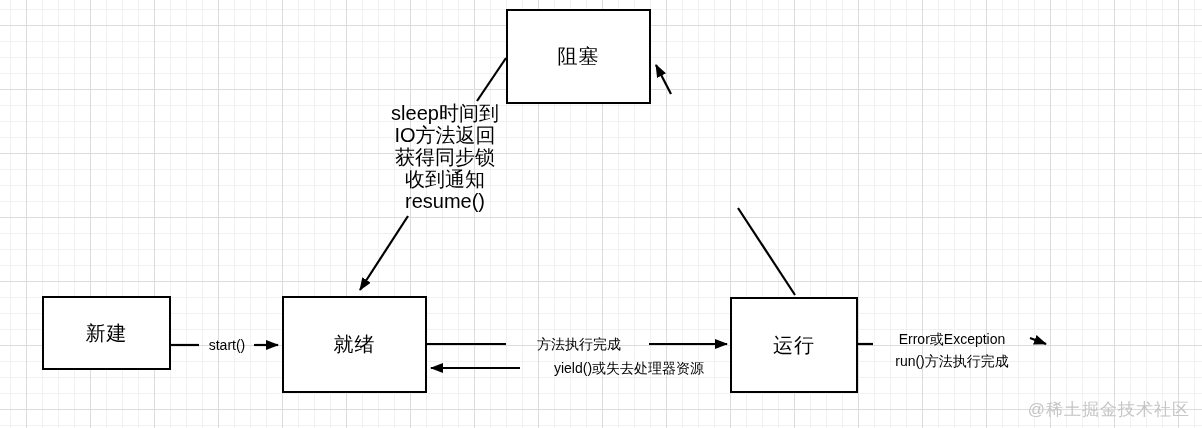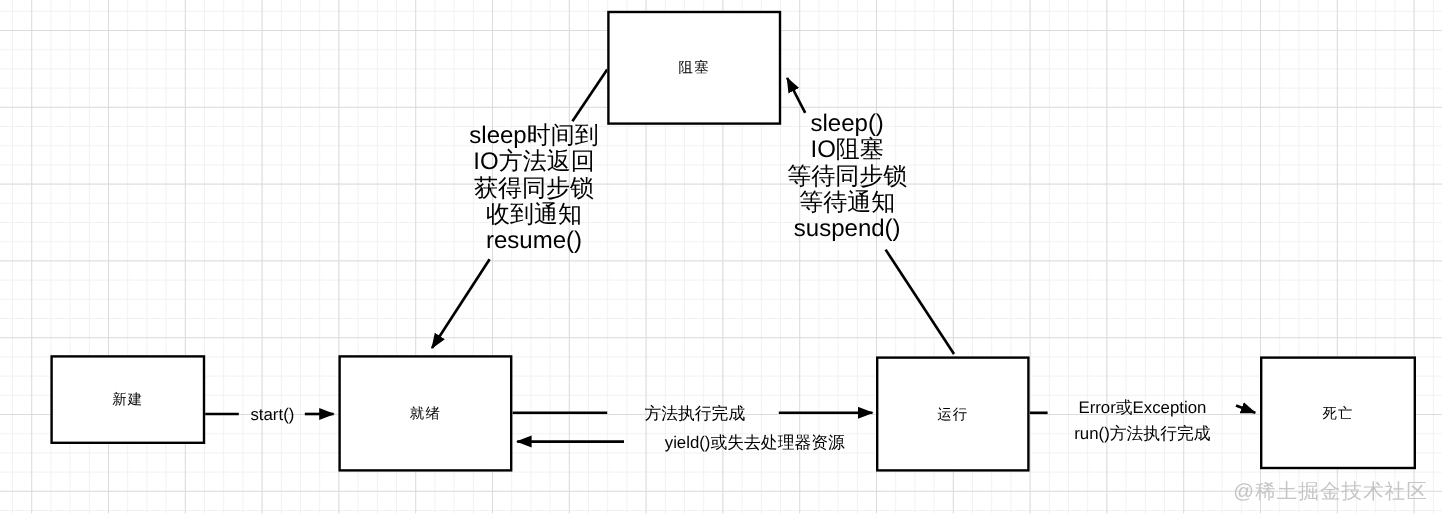--- a/index.html
+++ b/index.html
@@ -29,21 +29,21 @@
     height: 428px;
   }
   .node {
     position: absolute;
     background: #ffffff;
     border: 2.5px solid #000000;
     box-sizing: border-box;
     display: flex;
     align-items: center;
     justify-content: center;
-    font-size: 12px;
+    font-size: 20px;
     color: #000000;
     letter-spacing: 1px;
     z-index: 2;
   }
   .edge-label {
     position: absolute;
     color: #000000;
     text-align: center;
     white-space: nowrap;
     z-index: 3;
@@ -103,46 +103,36 @@
   </div>
 
   <div class="node" style="left:282px; top:296px; width:145px; height:97px;">
     <span>就绪</span>
   </div>
 
   <div class="node" style="left:730px; top:297px; width:128px; height:96px;">
     <span>运行</span>
   </div>
 
-  <div class="node" style="left:1050px; top:297px; width:130px; height:94px;">
-    <span>死亡</span>
-  </div>
 
   <div class="edge-label h-label" style="left:197px; top:334px; width:60px;">start()</div>
 
   <div class="edge-label h-label" style="left:508px; top:333px; width:142px;">方法执行完成</div>
 
   <div class="edge-label h-label" style="left:523px; top:357px; width:212px;">yield()或失去处理器资源</div>
 
   <div class="edge-label h-label two-line" style="left:871px; top:328px; width:162px;">
     <span>Error或Exception</span>
     <span>run()方法执行完成</span>
   </div>
 
   <div class="edge-label v-block" style="left:377px; top:102px; width:136px;">
     <span>sleep时间到</span>
     <span>IO方法返回</span>
     <span>获得同步锁</span>
     <span>收到通知</span>
     <span>resume()</span>
   </div>
 
-  <div class="edge-label v-block" style="left:638px; top:92px; width:136px;">
-    <span>sleep()</span>
-    <span>IO阻塞</span>
-    <span>等待同步锁</span>
-    <span>等待通知</span>
-    <span>suspend()</span>
-  </div>
 
   <div id="watermark">@稀土掘金技术社区</div>
 
 </div>
 
 </body></html>

